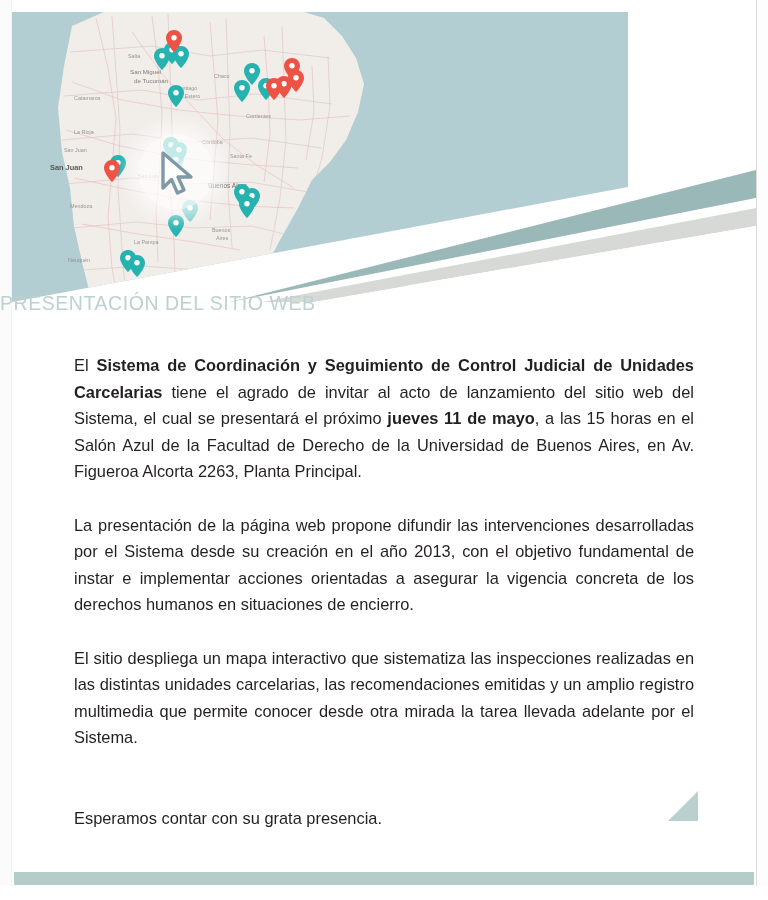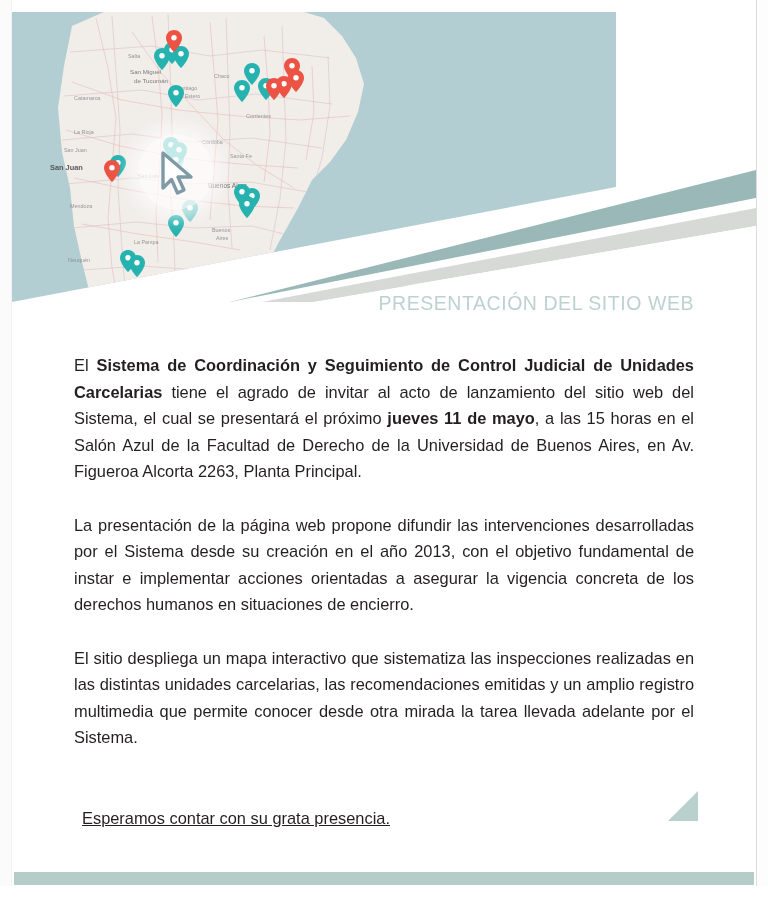--- a/index.html
+++ b/index.html
@@ -53,20 +53,21 @@
   
   .hero {
     position: absolute;
     left: 12px;
     top: 12px;
     width: 604px;
     height: 290px;
     overflow: hidden;
     
     clip-path: polygon(0 0, 100% 0, 100% 175px, 0 100%);
+    padding-left: 12px;
   }
 
   .hero-water {
     position: absolute;
     inset: 0;
     background: #b3ced2;
   }
 
   
   .hero-land {
@@ -116,21 +117,21 @@
     height: 46px;
   }
   .cursor-arrow svg { display: block; width: 100%; height: 100%; }
 
   
   .section-heading {
     position: absolute;
     left: 0;
     top: 292px;
     width: 694px;
-    text-align: right;
+    text-align: left;
     font-size: 19.5px;
     letter-spacing: 0.55px;
     font-weight: 400;
     color: #bdd2cf;
     font-family: "Liberation Sans", sans-serif;
   }
 
   
   .content {
     position: absolute;
@@ -142,28 +143,27 @@
     margin: 0 0 27px 0;
     font-size: 16.4px;
     line-height: 26.5px;
     color: #231f20;
     text-align: justify;
     font-family: "Liberation Sans", sans-serif;
   }
   .para:last-of-type { margin-bottom: 0; }
   .para b { font-weight: 700; }
   .para-closing {
-    margin: 8px;
+    margin: 0;
     padding-top: 27px;
     font-size: 16.4px;
     line-height: 26.5px;
     color: #231f20;
     text-align: left;
     font-family: "Liberation Sans", sans-serif;
-    text-decoration: underline;
   }
 
   
   .corner-triangle {
     position: absolute;
     left: 668px;
     top: 791px;
     width: 30px;
     height: 30px;
   }

